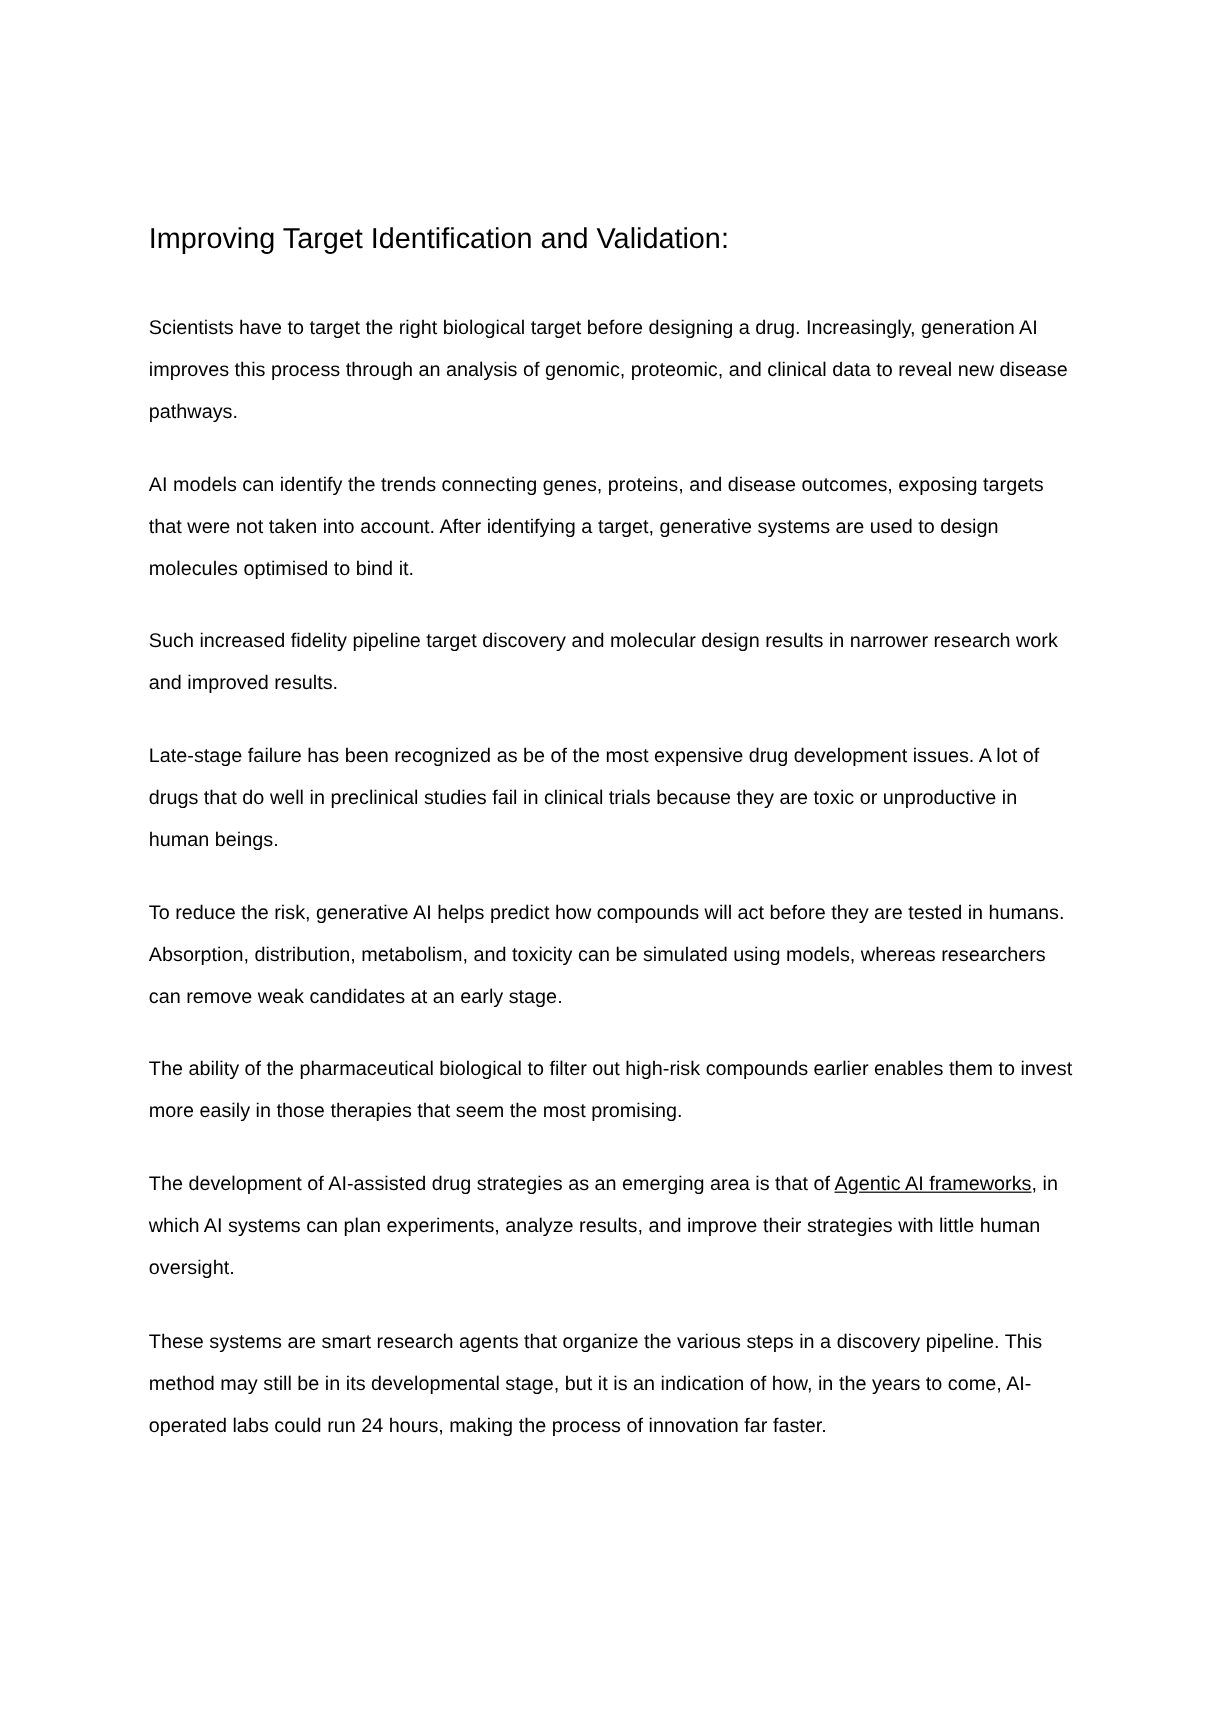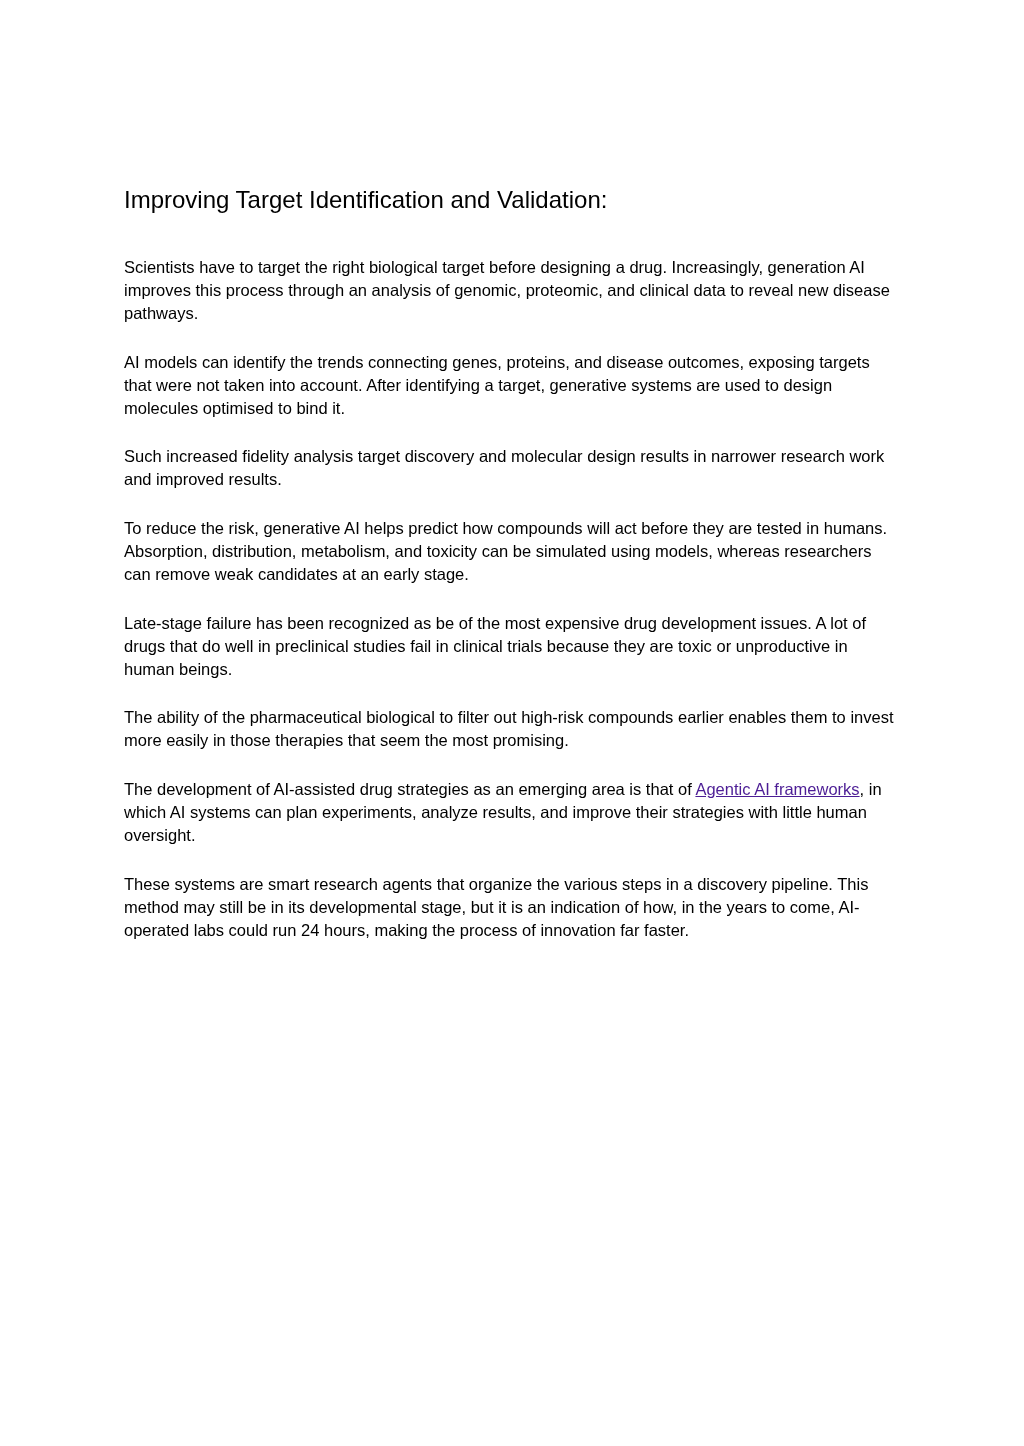--- a/index.html
+++ b/index.html
@@ -24,46 +24,46 @@
   .doc-content h2 {
     font-size: 24px;
     line-height: 30px;
     font-weight: 400;
     color: #000000;
     margin: 47px 0 41px 0;
     letter-spacing: 0;
   }
   .doc-content p {
     font-size: 16.5px;
-    line-height: 23px;
+    line-height: 35px;
     font-weight: 400;
     color: #000000;
     margin: 0 0 25.7px 0;
     letter-spacing: 0;
   }
   .doc-content a {
-    color: #4c1d95;
+    color: #000000;
     text-decoration: underline;
     cursor: pointer;
   }
 </style>
 </head>
 <body>
 
 <main class="page">
   <div class="doc-content" id="doc-content">
       <section>
         <h2>Improving Target Identification and Validation:</h2>
         <p><span>Scientists have to target the right biological target before designing a drug. Increasingly, generation AI improves this process through an analysis of genomic, proteomic, and clinical data to reveal new disease pathways.</span></p>
         <p><span>AI models can identify the trends connecting genes, proteins, and disease outcomes, exposing targets that were not taken into account. After identifying a target, generative systems are used to design molecules optimised to bind it.</span></p>
-        <p><span>Such increased fidelity analysis target discovery and molecular design results in narrower research work and improved results.</span></p>
+        <p><span>Such increased fidelity pipeline target discovery and molecular design results in narrower research work and improved results.</span></p>
       </section>
       <section>
+        <p><span>Late-stage failure has been recognized as be of the most expensive drug development issues. A lot of drugs that do well in preclinical studies fail in clinical trials because they are toxic or unproductive in human beings.</span></p>
         <p><span>To reduce the risk, generative AI helps predict how compounds will act before they are tested in humans. Absorption, distribution, metabolism, and toxicity can be simulated using models, whereas researchers can remove weak candidates at an early stage.</span></p>
-        <p><span>Late-stage failure has been recognized as be of the most expensive drug development issues. A lot of drugs that do well in preclinical studies fail in clinical trials because they are toxic or unproductive in human beings.</span></p>
         <p><span>The ability of the pharmaceutical biological to filter out high-risk compounds earlier enables them to invest more easily in those therapies that seem the most promising.</span></p>
       </section>
       <section>
         <p><span>The development of AI-assisted drug strategies as an emerging area is that of </span><a href="#">Agentic AI frameworks</a><span>, in which AI systems can plan experiments, analyze results, and improve their strategies with little human oversight.</span></p>
         <p><span>These systems are smart research agents that organize the various steps in a discovery pipeline. This method may still be in its developmental stage, but it is an indication of how, in the years to come, AI-operated labs could run 24 hours, making the process of innovation far faster.</span></p>
       </section>
     </div>
 </main>
 
 </body></html>

